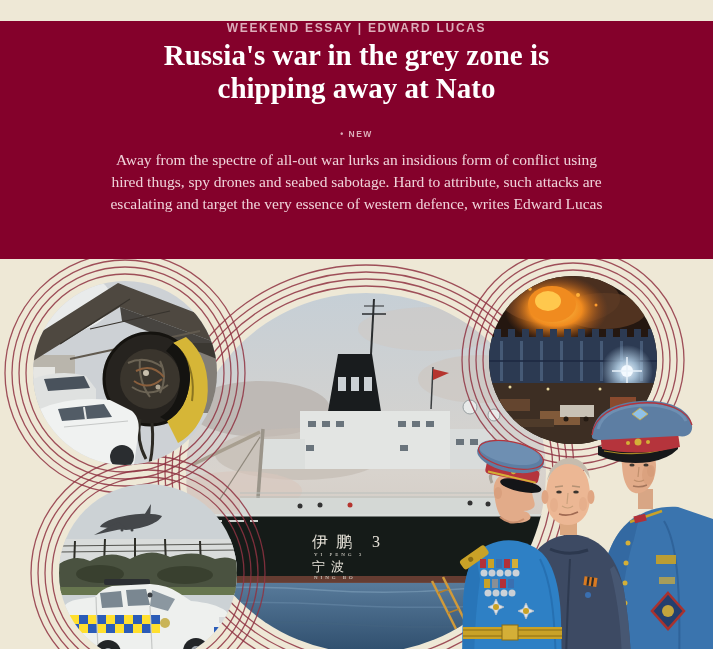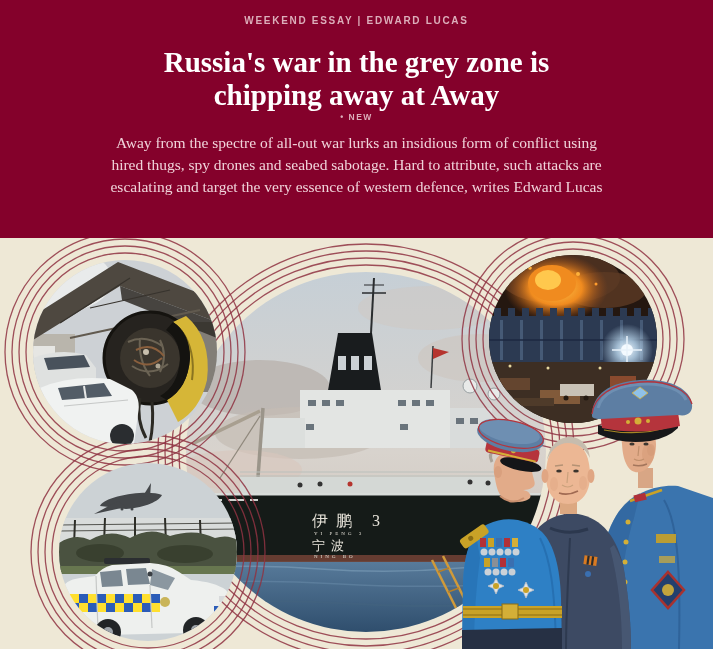--- a/index.html
+++ b/index.html
@@ -8,55 +8,55 @@
     font-family:"Liberation Sans",sans-serif;
     background:#eee8d6;
   }
   .masthead{
     width:713px;height:238px;
     background:#84012b;
     text-align:center;
     position:relative;
   }
   .kicker{
-    padding-top:15px;
-    font-size:10px;font-weight:bold;letter-spacing:1.7px;
+    font-size:12px;font-weight:bold;letter-spacing:1.7px;
     color:#dcaeba;
+    margin-top:21px;
   }
   .headline{
     font-family:"Liberation Serif",serif;
     font-size:29px;line-height:33px;font-weight:700;
     color:#ffffff;
-    margin:20px auto 0;
+    margin:4px auto 0;
     width:480px;
   }
   .headline span{display:block;}
   .badge{
-    margin-top:0;
+    margin-top:24px;
     font-size:8.5px;font-weight:bold;letter-spacing:1.5px;
     color:#dcaeba;
   }
   .standfirst{
     font-family:"Liberation Serif",serif;
     font-size:15.5px;line-height:22px;
     color:#f0d3da;
     width:505px;
     margin:10px auto 12px;
   }
   .collage{display:block;background:#eee8d6;}
   .ring{fill:none;stroke:#8f3242;stroke-width:1.3;opacity:0.85;}
 </style>
 </head>
 <body>
 
 <header class="masthead">
   <div class="kicker">WEEKEND ESSAY | EDWARD LUCAS</div>
   <h1 class="headline">
       <span>Russia's war in the grey zone is</span>
-      <span>chipping away at Away</span>
+      <span>chipping away at Nato</span>
     </h1>
   <div class="badge">• NEW</div>
   <p class="standfirst">Away from the spectre of all-out war lurks an insidious form of conflict using hired thugs, spy drones and seabed sabotage. Hard to attribute, such attacks are escalating and target the very essence of western defence, writes Edward Lucas</p>
 </header>
 
 <svg class="collage" width="713" height="411" viewBox="0 0 713 411" role="img" xmlns="http://www.w3.org/2000/svg" aria-label="Photo collage: grey-zone attacks on Nato">
 
   <defs>
     <clipPath id="c-engine">
         <circle cx="125" cy="114" r="92"></circle>

